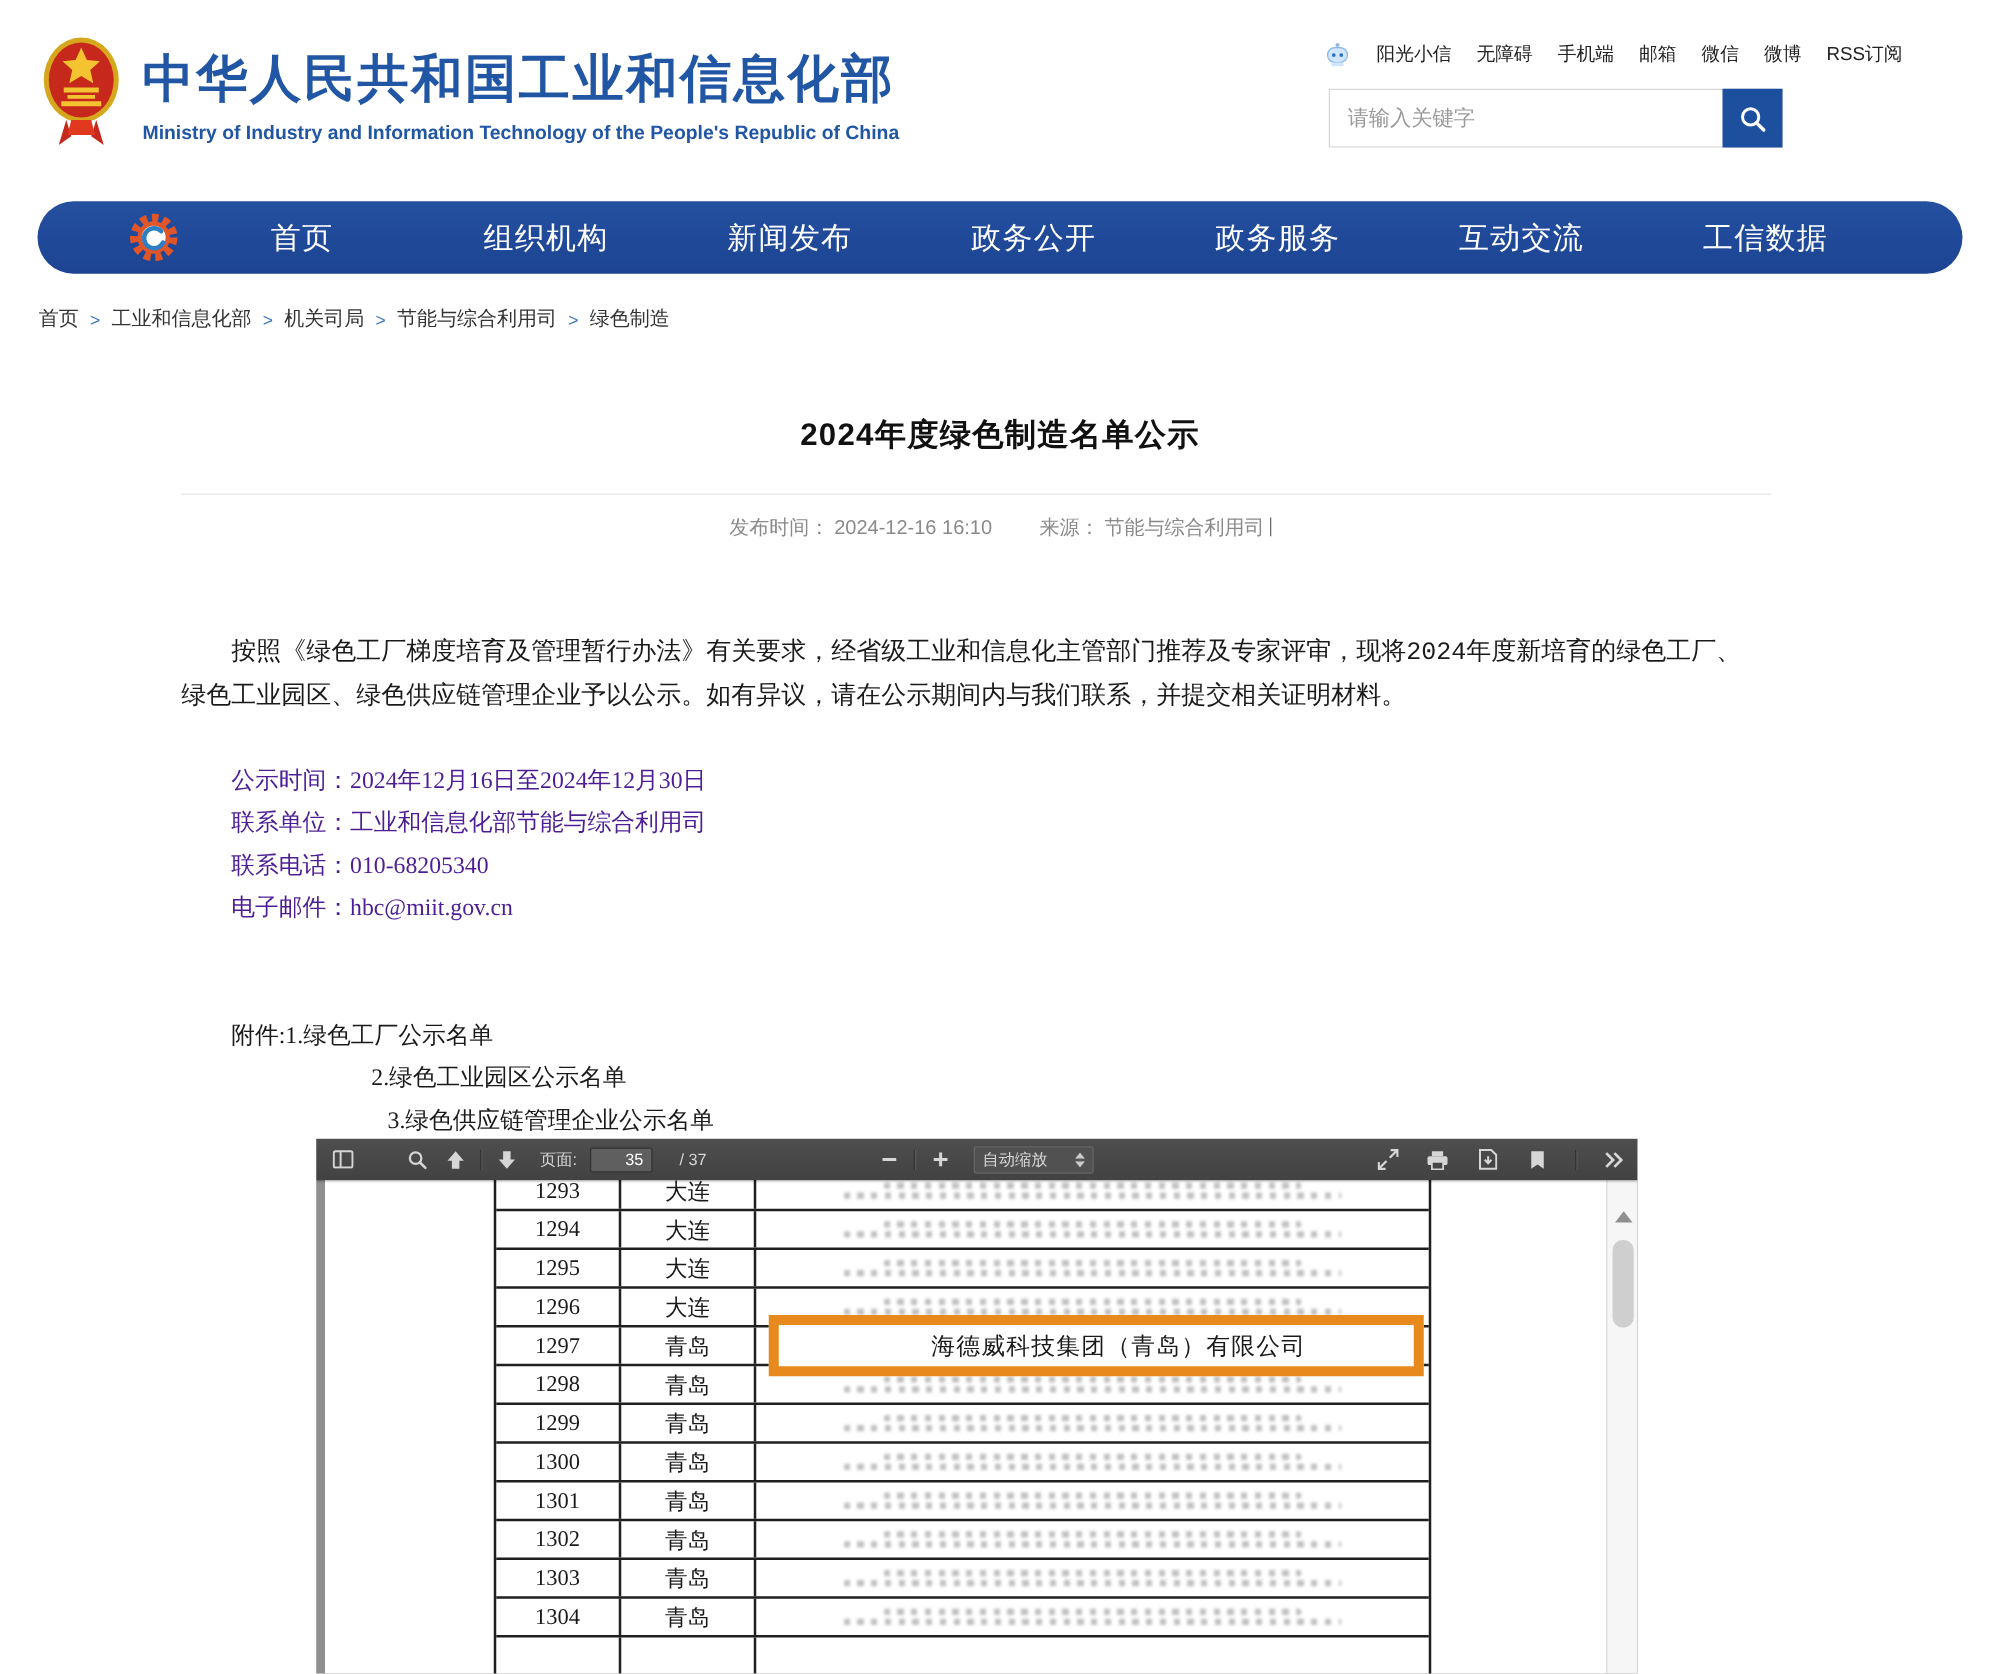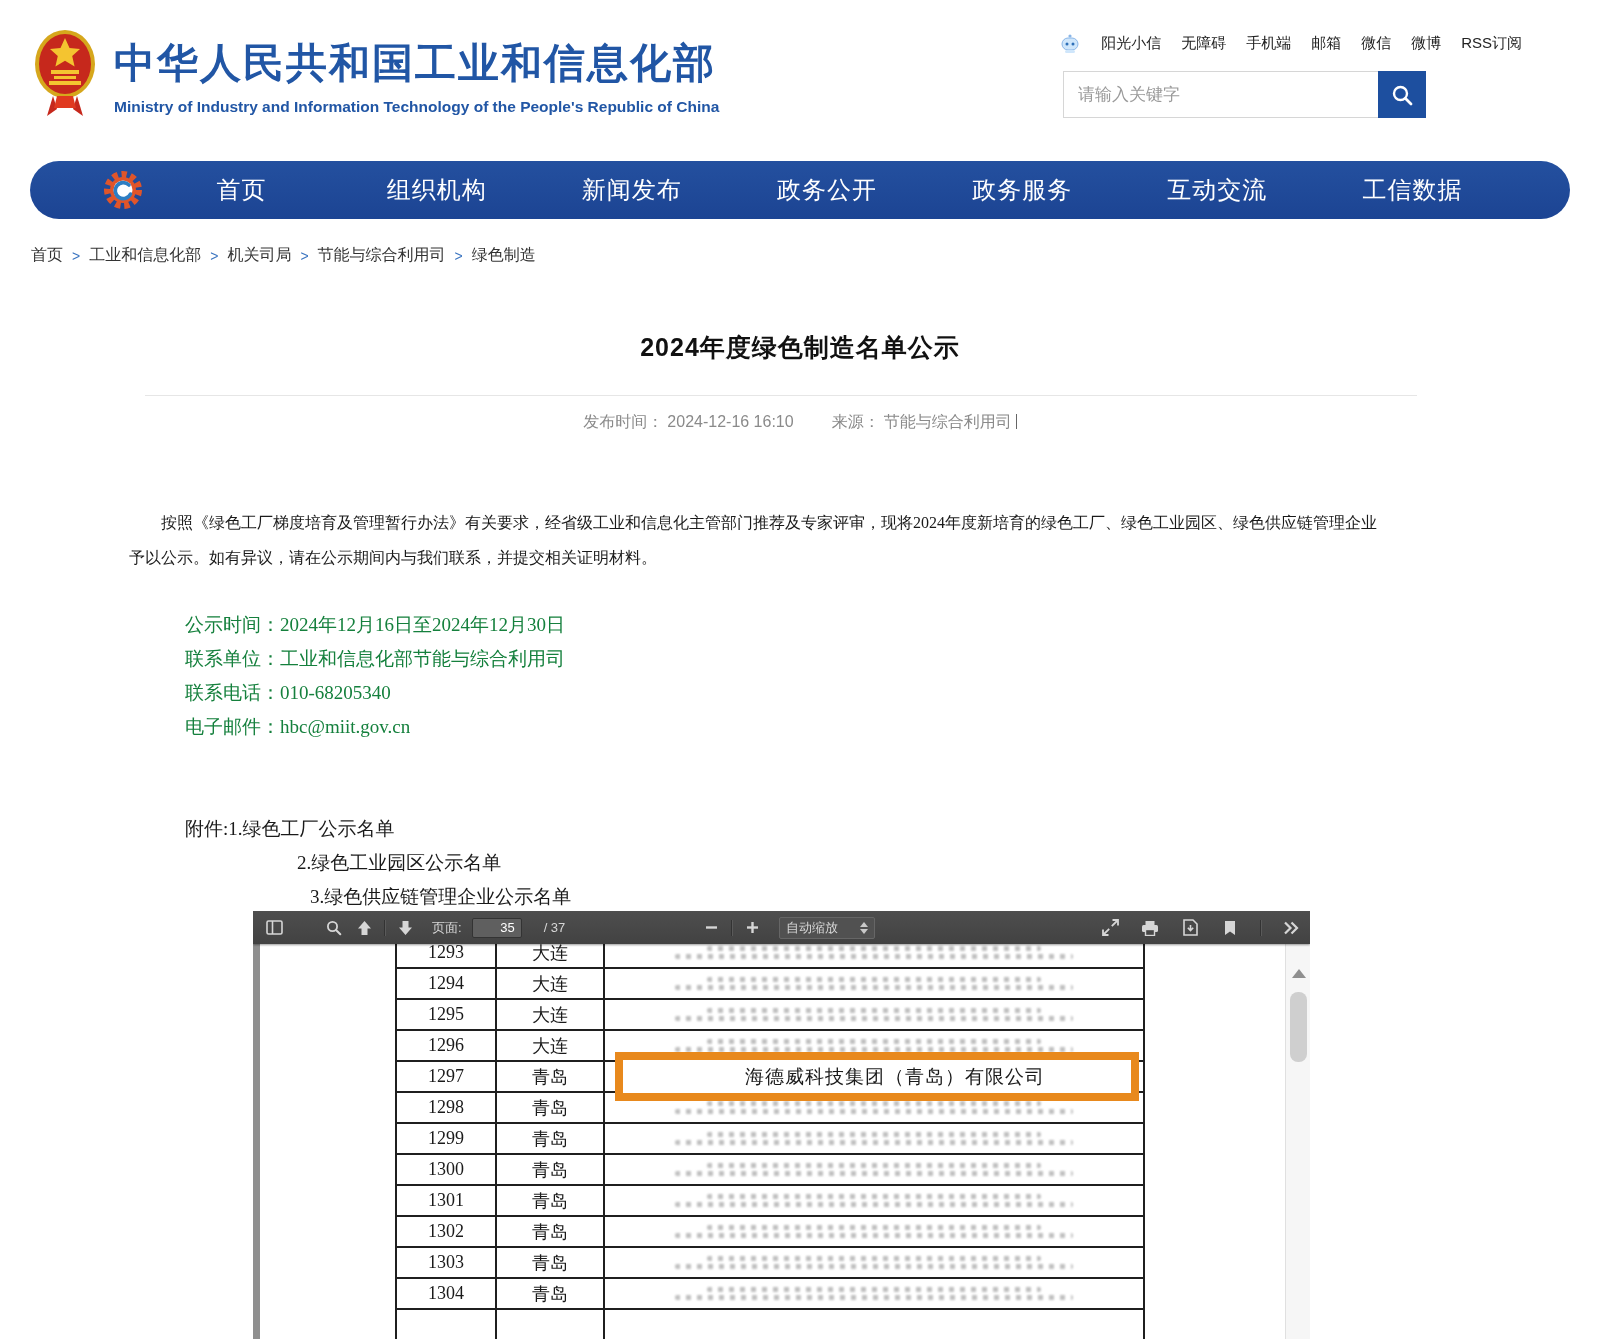--- a/index.html
+++ b/index.html
@@ -32,24 +32,24 @@
   .crumb-sep { color:#3a74c0; font-size:14px; }
 
   
   .article-title { position:absolute; top:331px; left:0; width:100%; text-align:center; font-size:25px; font-weight:bold; color:#111; letter-spacing:1px; }
   .article-divider { position:absolute; top:395px; left:145px; width:1272px; height:1px; background:#e6e6e6; }
   .article-meta { position:absolute; top:412px; left:0; width:100%; text-align:center; font-size:16px; color:#8a8a8a; }
   .article-meta span { margin:0 2px; }
   .meta-gap { display:inline-block; width:30px; }
   .text-caret { display:inline-block; width:1px; height:15px; background:#666; vertical-align:-2px; }
 
-  .article-body { position:absolute; top:505px; left:129px; width:1262px; font-family:Liberation Serif, serif; font-size:16px; line-height:35px; color:#1a1a1a; }
+  .article-body { position:absolute; top:505px; left:145px; width:1262px; font-family:Liberation Mono, monospace; font-size:20px; line-height:35px; color:#1a1a1a; }
   .article-body p { text-indent:2em; }
 
-  .contact-block { position:absolute; top:608px; left:185px; font-family:"Liberation Serif",serif; font-size:19px; line-height:34px; color:#15803d; }
+  .contact-block { position:absolute; top:608px; left:185px; font-family:"Liberation Serif",serif; font-size:19px; line-height:34px; color:#4c1d95; }
   .attach-block { position:absolute; top:812px; left:185px; font-family:"Liberation Serif",serif; font-size:19px; line-height:34px; color:#1a1a1a; }
   .attach-line2 { padding-left:112px; }
   .attach-line3 { padding-left:125px; }
   .attach-item { cursor:pointer; }
 
   
   .pdf-viewer { position:absolute; left:253px; top:911px; width:1057px; height:428px; background:#8f8f8f; overflow:hidden; }
   .pdf-toolbar { position:relative; height:33px; background:linear-gradient(#4e4e4e,#424242); display:flex; align-items:center; color:#d6d6d6; font-size:13px; box-shadow:0 1px 2px rgba(0,0,0,.4); z-index:10; }
   .tb-icon { display:inline-flex; align-items:center; justify-content:center; width:26px; height:24px; cursor:pointer; border-radius:2px; }
   .tb-sep { width:1px; height:16px; background:#333; box-shadow:1px 0 0 #5a5a5a; margin:0 3px; }

